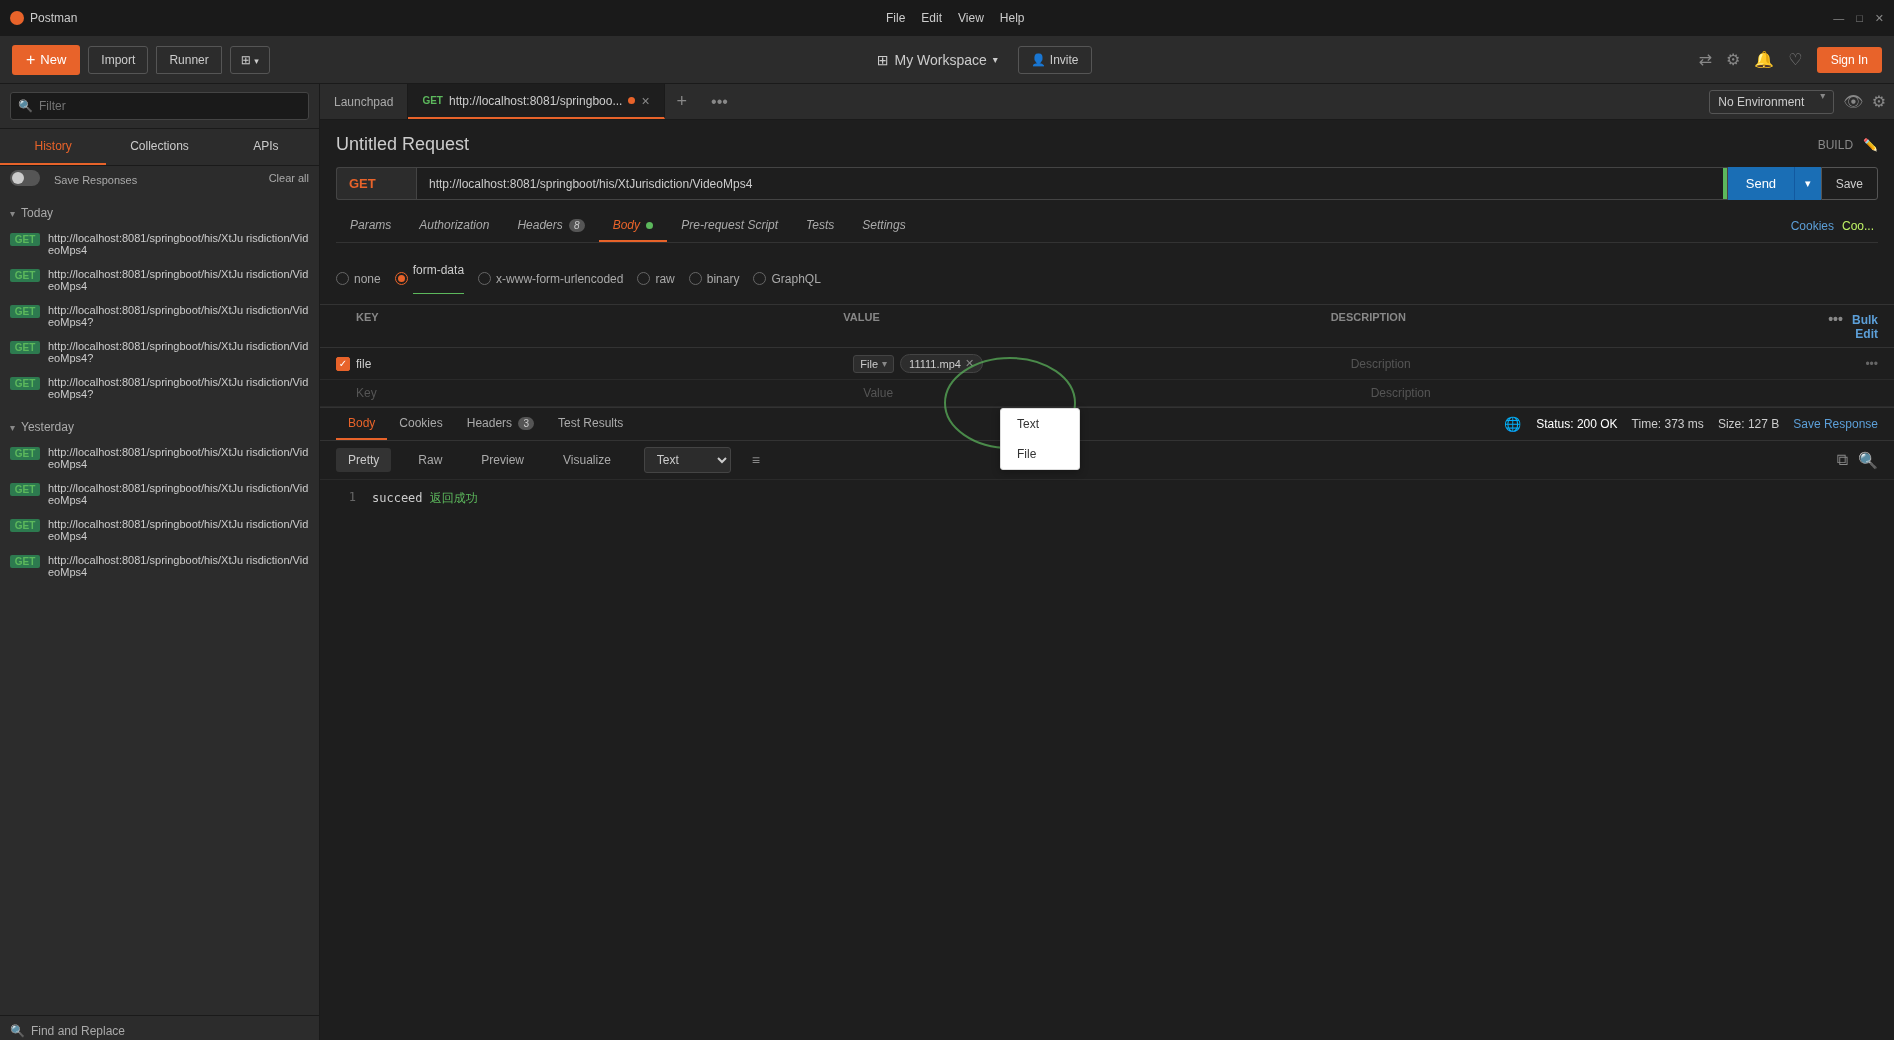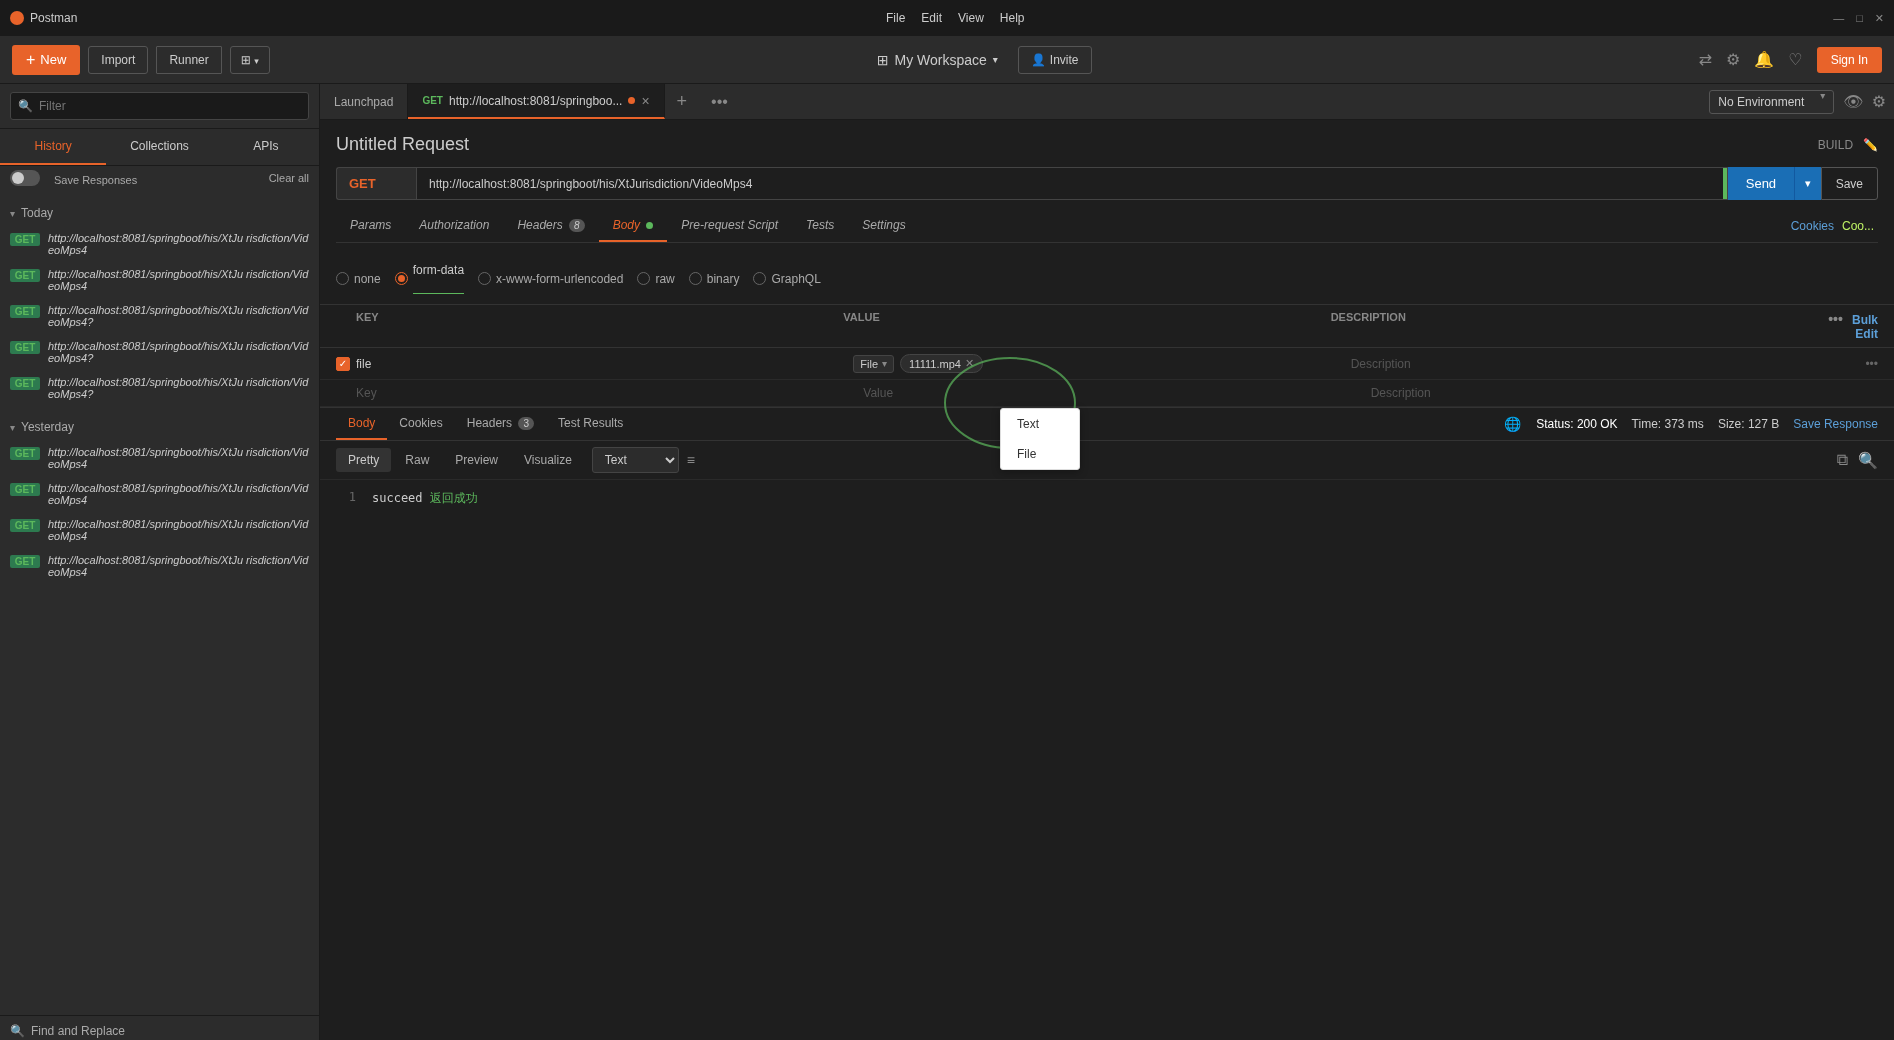--- a/index.html
+++ b/index.html
@@ -43,21 +43,21 @@
     .sidebar-section-header .chevron { color: #888; font-size: 10px; }
     .save-responses { display: flex; align-items: center; justify-content: space-between; padding: 4px 10px 8px; }
     .toggle-switch { width: 30px; height: 16px; background: #555; border-radius: 8px; position: relative; cursor: pointer; }
     .toggle-switch.off { background: #555; }
     .toggle-knob { width: 12px; height: 12px; background: #ccc; border-radius: 50%; position: absolute; top: 2px; left: 2px; }
     .save-label { color: #aaa; font-size: 11px; }
     .clear-all { color: #aaa; font-size: 11px; cursor: pointer; }
     .history-item { padding: 6px 10px; cursor: pointer; }
     .history-item-inner { display: flex; align-items: flex-start; gap: 8px; }
     .method-badge { background: #2d7a4f; color: #5cb85c; font-size: 10px; font-weight: bold; padding: 1px 4px; border-radius: 2px; min-width: 30px; text-align: center; margin-top: 1px; }
-    .history-url { color: #ccc; font-size: 11px; word-break: break-all; font-style: italic; }
+    .history-url { color: #ccc; font-size: 11px; word-break: break-all; }
 
     
     .sidebar-footer { border-top: 1px solid #1a1a1a; padding: 8px 10px; display: flex; align-items: center; gap: 6px; cursor: pointer; }
     .sidebar-footer span { color: #aaa; font-size: 12px; }
 
     
     .content { flex: 1; display: flex; flex-direction: column; background: #1e1e1e; overflow: hidden; }
 
     
     .tabs-bar { display: flex; align-items: center; background: #2c2c2c; border-bottom: 1px solid #1a1a1a; height: 36px; }
@@ -131,21 +131,21 @@
     .response-tabs-bar { display: flex; align-items: center; padding: 0 16px; border-bottom: 1px solid #333; background: #1e1e1e; }
     .resp-tab { padding: 8px 12px; color: #aaa; font-size: 12px; cursor: pointer; border-bottom: 2px solid transparent; }
     .resp-tab.active { color: #e8632a; border-bottom-color: #e8632a; }
     .resp-tab-badge { background: #555; color: #ccc; font-size: 10px; padding: 1px 5px; border-radius: 8px; margin-left: 3px; }
     .response-meta { margin-left: auto; display: flex; align-items: center; gap: 14px; font-size: 12px; }
     .status-ok { color: #ffffff; }
     .status-time { color: #ccc; }
     .status-size { color: #ccc; }
     .save-response-btn { color: #5c9fd8; font-size: 12px; cursor: pointer; }
     .globe-icon { color: #888; font-size: 14px; cursor: pointer; }
-    .response-toolbar { display: flex; align-items: center; padding: 6px 16px; border-bottom: 1px solid #2a2a2a; gap: 2px; }
+    .response-toolbar { display: flex; align-items: center; padding: 6px 16px; border-bottom: 1px solid #2a2a2a; gap: 15px; }
     .resp-format-tab { padding: 5px 12px; color: #aaa; font-size: 12px; cursor: pointer; border-radius: 3px; }
     .resp-format-tab.active { background: #333; color: #ccc; }
     .resp-format-select { background: #2c2c2c; color: #ccc; border: 1px solid #444; border-radius: 3px; padding: 4px 24px 4px 8px; font-size: 12px; cursor: pointer; outline: none; margin-left: 6px; }
     .resp-format-icon { color: #888; font-size: 14px; margin-left: 6px; cursor: pointer; }
     .resp-actions { margin-left: auto; display: flex; gap: 10px; align-items: center; }
     .resp-action-icon { color: #888; font-size: 16px; cursor: pointer; }
     .response-body { flex: 1; padding: 10px 16px; overflow-y: auto; background: #1e1e1e; }
     .code-line { display: flex; gap: 16px; font-family: monospace; font-size: 12px; }
     .line-num { color: #666; min-width: 20px; text-align: right; }
     .line-content .keyword { color: #ccc; }

